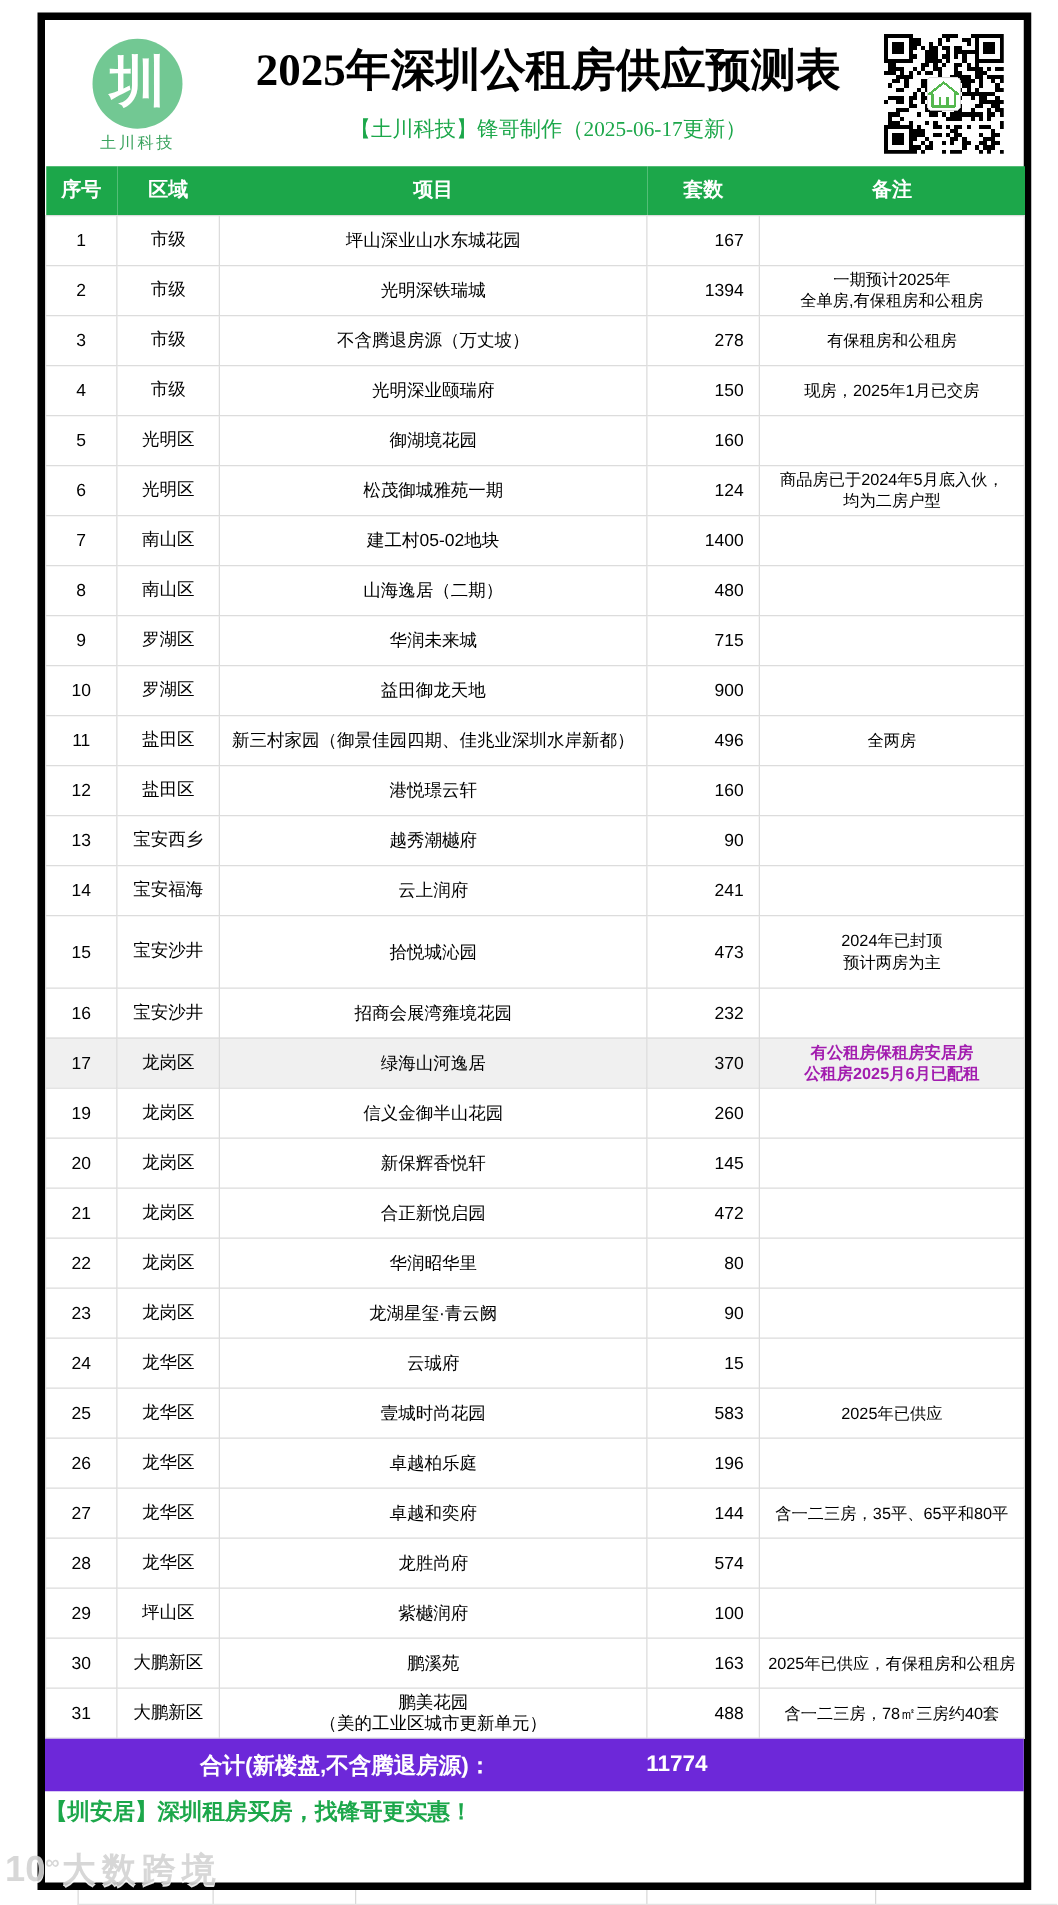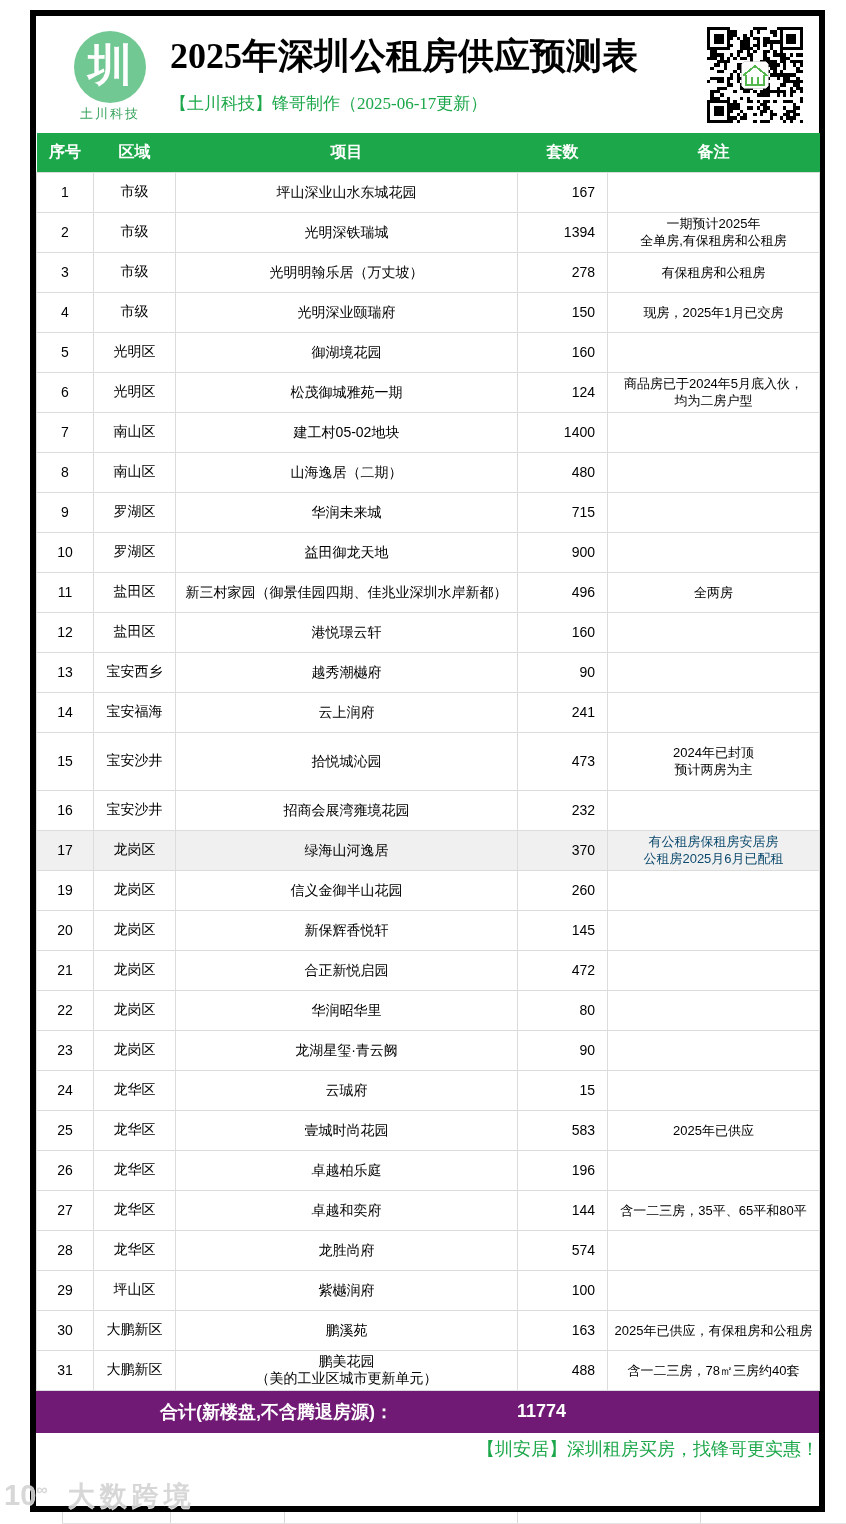--- a/index.html
+++ b/index.html
@@ -9,62 +9,62 @@
   .sheet { position:absolute; left:30px; top:10px; width:795px; height:1502px;
            border:6px solid #000; background:#fff; }
 
   
   .masthead { height:117px; display:flex; align-items:center; }
   .logo-block { width:120px; margin-left:14px; text-align:center; flex:0 0 auto; }
   .logo-circle { width:72px; height:72px; margin:4px auto 2px auto; border-radius:50%;
                  background:#72c893; color:#fff; font-family:"Liberation Serif","DejaVu Serif",serif;
                  font-weight:bold; font-size:44px; line-height:70px; text-align:center; }
   .logo-company { color:#3aa35e; font-size:13px; letter-spacing:2px; }
-  .title-block { flex:1 1 auto; }
+  .title-block { flex:1 1 auto; text-align:center; }
   .main-title { font-family:"Liberation Serif","DejaVu Serif",serif; font-weight:bold;
                 font-size:36px; color:#000; line-height:44px; }
   .sub-title { font-family:"Liberation Serif","DejaVu Serif",serif; color:#1ca74a;
                font-size:17px; margin-top:14px; }
   .qr-block { width:96px; height:96px; margin-right:16px; flex:0 0 auto; position:relative; background:#fff; }
   .qr-block svg { width:96px; height:96px; display:block; }
 
   
   table.data { width:783px; border-collapse:collapse; table-layout:fixed; }
   col.c-no{width:57px} col.c-area{width:82px} col.c-proj{width:342px} col.c-units{width:90px} col.c-rem{width:212px}
   thead td { background:#1ca74a; color:#fff; font-weight:bold; font-size:16px;
              height:39px; text-align:center; border:none;margin-left:12px; }
   tbody td { border:1px solid #dcdcdc; height:40px; text-align:center; color:#000;
              font-size:14px; vertical-align:middle; background:#fff; }
   tbody tr.tall td { height:58px; }
   tbody tr.hl td { background:#f0f0f0; }
   td.units { text-align:right; padding-right:12px; }
   td.project { font-size:14px; line-height:17px; }
   td.remark { font-size:13px; line-height:17px; }
-  td.remark.red { color:#0c4a6e; }
+  td.remark.red { color:#a21caf;font-weight:bold; }
 
   
-  .total-row { display:flex; height:42px; background:#701a75; color:#fff; font-weight:bold; align-items:center; }
+  .total-row { display:flex; height:42px; background:#6d28d9; color:#fff; font-weight:bold; align-items:center; }
   .total-label { width:481px; text-align:center; font-size:18px; }
   .total-value { width:90px; text-align:left; padding-right:10px; font-size:18px; }
   .total-spacer { flex:1; }
 
   
-  .tagline { height:34px; line-height:32px; text-align:right; color:#1ca74a;
-             font-family:"Liberation Serif","DejaVu Serif",serif; font-size:18px; }
+  .tagline { height:34px; line-height:32px; text-align:left; color:#1ca74a;
+             font-family:"Liberation Serif","DejaVu Serif",serif; font-size:18px;font-weight:bold; }
 
   
   .below-strip { position:absolute; left:0; top:1512px; width:846px; height:12px; background:#fff; }
   .below-strip .v { position:absolute; top:0; width:1px; height:12px; background:#d9d9d9; }
   .below-strip .h { position:absolute; left:62px; right:0; bottom:0; height:1px; background:#e3e3e3; }
 
   
   .watermark { position:absolute; left:4px; top:1478px; z-index:5; color:#d3d3d3;
                font-weight:bold; font-size:27px; letter-spacing:5px; opacity:.9;
                text-shadow:0 1px 0 #fff; white-space:nowrap; }
-  .watermark .wm-logo { font-size:29px; letter-spacing:0; margin-right:20px; }
+  .watermark .wm-logo { font-size:29px; letter-spacing:0; margin-right:2px; }
   .watermark .wm-inf { font-size:16px; vertical-align:10px; }
 </style>
 </head>
 <body>
 
 <div class="sheet">
 
   <div class="masthead">
     <div class="logo-block">
       <div class="logo-circle">圳</div>
@@ -517,21 +517,21 @@
         <tr>
       <td class="no">2</td>
       <td class="area">市级</td>
       <td class="project">光明深铁瑞城</td>
       <td class="units">1394</td>
       <td class="remark">一期预计2025年<br>全单房,有保租房和公租房</td>
     </tr>
         <tr>
       <td class="no">3</td>
       <td class="area">市级</td>
-      <td class="project">光明明翰乐居（万丈坡）</td>
+      <td class="project">不含腾退房源（万丈坡）</td>
       <td class="units">278</td>
       <td class="remark">有保租房和公租房</td>
     </tr>
         <tr>
       <td class="no">4</td>
       <td class="area">市级</td>
       <td class="project">光明深业颐瑞府</td>
       <td class="units">150</td>
       <td class="remark">现房，2025年1月已交房</td>
     </tr>

